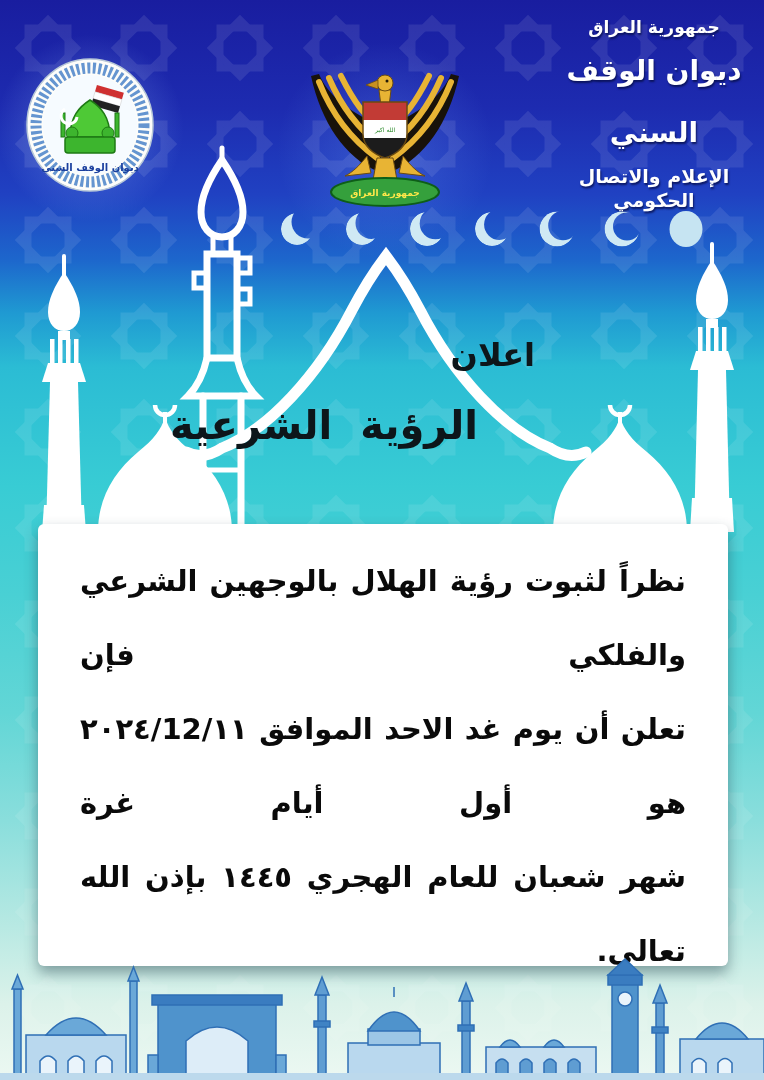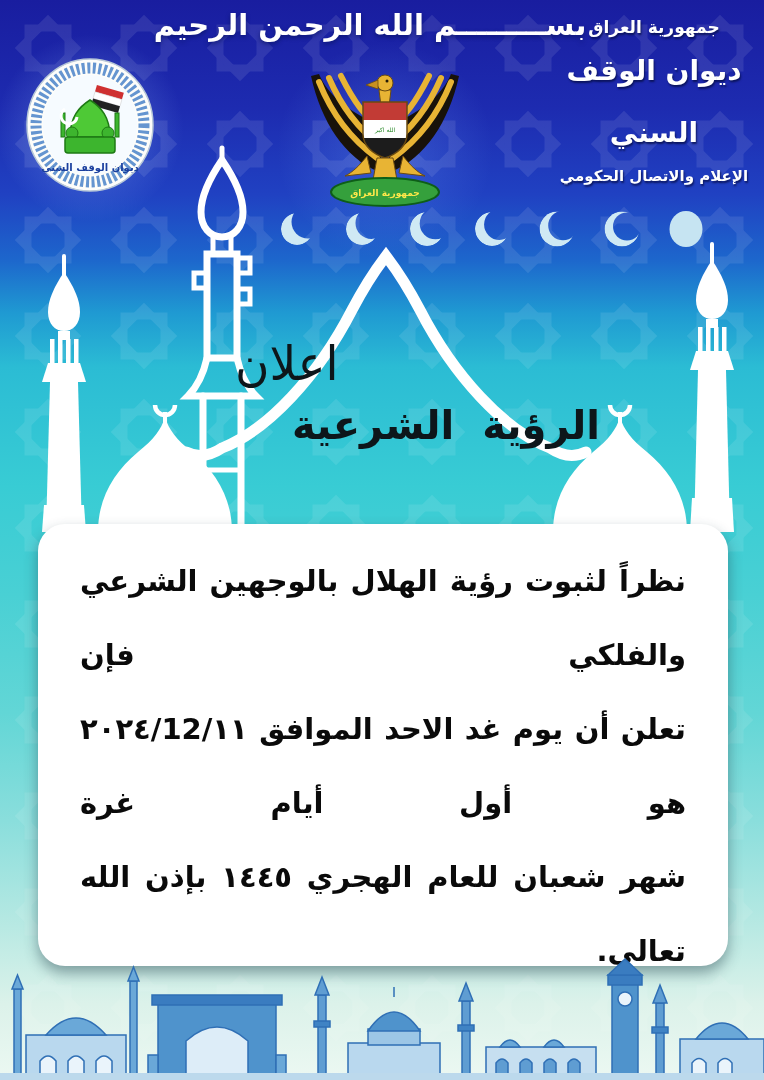--- a/index.html
+++ b/index.html
@@ -14,31 +14,31 @@
         #2bbcd4 34%, #38ccd4 45%, #49d0d4 55%, #62d6d6 66%, #8adedc 76%,
         #b4e8e2 85%, #dcf2ea 93%, #ecf8f2 100%);}
   .pattern{position:absolute;inset:0;opacity:.09;}
   .bismillah{position:absolute;top:8px;left:150px;width:440px;text-align:center;
     color:#fff;font-size:29px;font-weight:bold;direction:rtl;letter-spacing:1px;
     text-shadow:0 2px 4px rgba(8,18,90,.65);}
   .org{position:absolute;top:14px;right:8px;width:204px;text-align:center;color:#fff;
     direction:rtl;text-shadow:1px 2px 2px rgba(8,16,80,.85);}
   .org-country{font-size:17px;font-weight:bold;line-height:26px;}
   .org-name{font-size:28px;font-weight:bold;line-height:62px;}
-  .org-dept{font-size:15px;font-weight:bold;line-height:24px;}
+  .org-dept{font-size:19px;font-weight:bold;line-height:24px;}
   .logo{position:absolute;left:25px;top:57px;}
   .emblem{position:absolute;left:295px;top:68px;}
   .moons{position:absolute;left:272px;top:203px;}
   .mosque{position:absolute;left:0;top:0;}
-  .title1{position:absolute;top:336px;left:235px;width:300px;text-align:left;
-    font-size:47px;font-weight:normal;color:#0d161a;}
-  .title2{position:absolute;top:402px;left:170px;width:430px;text-align:right;
+  .title1{position:absolute;top:336px;left:235px;width:300px;text-align:right;
+    font-size:32px;font-weight:bold;color:#0d161a;}
+  .title2{position:absolute;top:402px;left:170px;width:430px;text-align:left;
     font-size:40px;font-weight:bold;color:#0d161a;direction:rtl;word-spacing:14px;}
   .box{position:absolute;left:38px;top:524px;width:690px;height:442px;background:#fff;
-    border-radius:27px;box-shadow:0 7px 14px rgba(30,60,70,.45);}
+    border-radius:6px;box-shadow:0 7px 14px rgba(30,60,70,.45);}
   .box-inner{padding:20px 42px 0 42px;direction:rtl;}
   .ann-line{font-size:29px;font-weight:bold;color:#0a0a0a;line-height:74px;
     text-align:justify;text-align-last:justify;text-justify:inter-word;}
   .ann-line:last-child{text-align-last:right;}
   .skyline{position:absolute;left:0;bottom:0;}
 </style>
 </head>
 <body>
 
 <div class="poster">
@@ -50,21 +50,20 @@
       <pattern id="p8" width="96" height="96" patternUnits="userSpaceOnUse">
         <g fill="none" stroke="#ffffff" stroke-width="7">
           <rect x="28" y="28" width="40" height="40"></rect>
           <rect x="28" y="28" width="40" height="40" transform="rotate(45 48 48)"></rect>
         </g>
       </pattern>
     </defs>
     <rect width="764" height="1080" fill="url(#p8)"></rect>
   </svg>
 
-  <div class="bismillah">بســـــــــم الله الرحمن الرحيم</div>
 
   <div class="org">
     <div class="org-country">جمهورية العراق</div>
     <div class="org-name">ديوان الوقف السني</div>
     <div class="org-dept">الإعلام والاتصال الحكومي</div>
   </div>
 
   <svg class="logo" width="130" height="136" viewBox="0 0 130 136">
     <ellipse cx="65" cy="68" rx="63" ry="66" fill="#fdfdfa" stroke="#b8c8d8" stroke-width="1.5"></ellipse>
     <ellipse cx="65" cy="68" rx="54" ry="57" fill="none" stroke="#4a82c8" stroke-width="11" stroke-dasharray="3 2.5" opacity="0.85"></ellipse>

